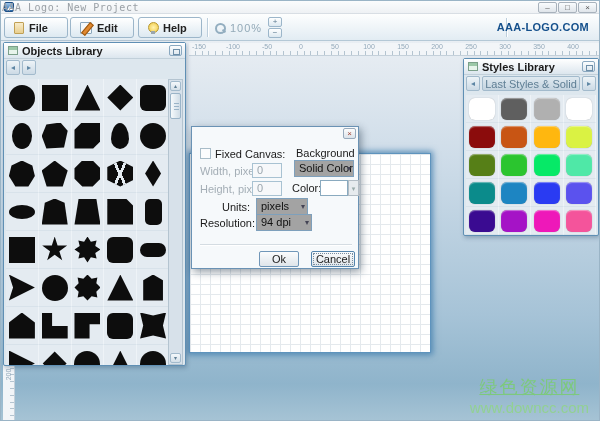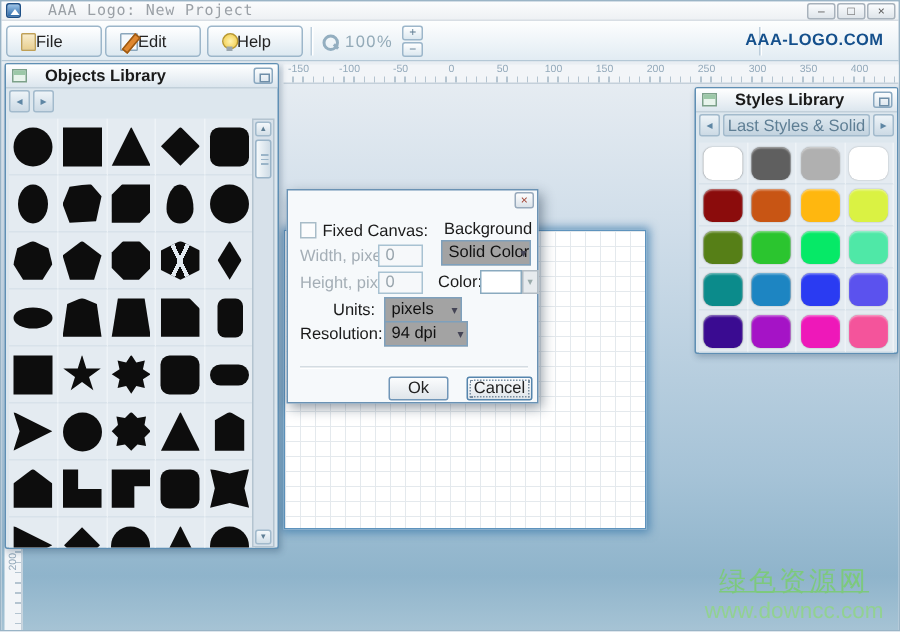--- a/index.html
+++ b/index.html
@@ -7,32 +7,32 @@
   body { font-family:"Liberation Sans", sans-serif; overflow:hidden; }
   #app { position:relative; width:600px; height:421px; background:#eef2f6; border:1px solid #9ab4c6; overflow:hidden; }
 
   
   .titlebar { position:absolute; left:0; top:0; width:100%; height:13px;
     background:linear-gradient(#fbfcfd,#eef1f4); border-bottom:1px solid #d8dee4; }
   .app-icon { position:absolute; left:3px; top:1px; width:10px; height:10px; border-radius:2px;
     background:linear-gradient(#9cc4e8,#2a68a8); border:1px solid #1d4f86; }
   .app-icon:after { content:""; position:absolute; left:2px; top:3px; border-left:3px solid transparent;
     border-right:3px solid transparent; border-bottom:4px solid #fff; }
-  .win-title { position:absolute; left:31px; top:0; height:16px; line-height:13px; font-size:10px;
+  .win-title { position:absolute; left:1px; top:0; height:16px; line-height:13px; font-size:10px;
     color:#9aa0a6; font-family:"DejaVu Sans Mono", monospace; letter-spacing:0.5px; }
   .winbtns { position:absolute; right:2px; top:1px; display:flex; gap:1px; }
   .winbtn { width:19px; height:11px; font-size:8px; line-height:10px; text-align:center; color:#555;
     background:linear-gradient(#fafcfe,#dfe5ea); border:1px solid #a8b2bc; border-radius:2px; cursor:default; }
 
   
   .toolbar { position:absolute; left:0; top:13px; width:100%; height:27px;
     background:linear-gradient(#fdfefe,#e2ecf3); border-bottom:1px solid #b4c8d6; }
-  .tbtn { position:absolute; top:3px; height:21px; width:64px; display:flex; align-items:center; 
+  .tbtn { position:absolute; top:3px; height:21px; width:64px; display:flex; align-items:center; gap:5px;
     padding-left:9px; background:linear-gradient(#ffffff,#dde9f1); border:1px solid #9cb6ca; border-radius:3px;
-    font-size:11px; font-weight:normal; color:#222; }
+    font-size:11px; font-weight:bold; color:#222; }
   .tsep { position:absolute; top:4px; width:1px; height:19px; background:#bccedc; box-shadow:1px 0 0 #fff; }
   .icon-file { width:10px; height:12px; background:linear-gradient(#f8eccb,#e8cf90); border:1px solid #c0a055; border-radius:1px; }
   .icon-edit { position:relative; width:12px; height:12px; background:#f4f8fb; border:1px solid #8aa6bc; border-radius:1px; }
   .icon-edit:after { content:""; position:absolute; left:4px; top:-1px; width:3px; height:12px; background:#e08830;
     border:1px solid #9c5a14; transform:rotate(40deg); }
   .icon-help { position:relative; width:10px; height:12px; }
   .icon-help:before { content:""; position:absolute; left:0; top:0; width:9px; height:9px; border-radius:50%;
     background:radial-gradient(#fff3b0,#f0c840); border:1px solid #b89830; }
   .icon-help:after { content:""; position:absolute; left:3px; top:9px; width:4px; height:3px; background:#9aa6ae; }
   .zoomgrp { position:absolute; left:213px; top:3px; height:21px; display:flex; align-items:center; }
@@ -64,21 +64,21 @@
   .vlabel { position:absolute; left:0px; top:315px; font-size:7px; color:#93a9ba; transform:rotate(-90deg); }
 
   .canvas { position:absolute; left:188px; top:112px; width:242px; height:200px; background:#ffffff;
     background-image:linear-gradient(#e4e9ed 1px, transparent 1px), linear-gradient(90deg,#e4e9ed 1px, transparent 1px);
     background-size:10px 10px; border:1px solid #5e93bd; box-shadow:0 0 6px 2px rgba(58,120,170,0.75); z-index:2; }
 
   
   .panel { position:absolute; background:#dde7ee; border:1px solid #5f8fb4; border-radius:2px;
     box-shadow:1px 2px 4px rgba(30,60,90,0.3); z-index:5; }
   .phead { position:relative; height:16px; background:linear-gradient(#ffffff,#dce6ee);
-    border-bottom:1px solid #c2d0da; display:flex; align-items:center; padding:0 4px; gap:12px; }
+    border-bottom:1px solid #c2d0da; display:flex; align-items:center; padding:0 4px; gap:4px; }
   .phead .ptitle { font-size:11px; font-weight:bold; color:#1a1a1a; }
   .icon-panel { width:10px; height:9px; background:#e8f4ec; border:1px solid #7ca08a; position:relative; }
   .icon-panel:before { content:""; position:absolute; left:0; top:0; width:100%; height:3px; background:#9cc8a8; }
   .pmin { position:absolute; right:3px; top:2px; width:13px; height:11px; background:linear-gradient(#fbfdfe,#dce6ee);
     border:1px solid #8aa8c0; border-radius:2px; }
   .pmin:after { content:""; position:absolute; left:3px; top:3px; width:5px; height:4px; border:1px solid #6e8ea8; }
   .pnav { position:relative; height:18px; padding:1px 2px; display:flex; gap:2px; }
   .pnav .arrow { width:14px; height:15px; font-size:8px; line-height:14px; text-align:center; color:#5e86a4;
     background:linear-gradient(#eef4f8,#ccdae5); border:1px solid #a2bac c; border:1px solid #a2bacc; border-radius:2px; }
   .pnav .cat { flex:1; height:15px; font-size:11px; line-height:14px; text-align:center; color:#5e7e94;

